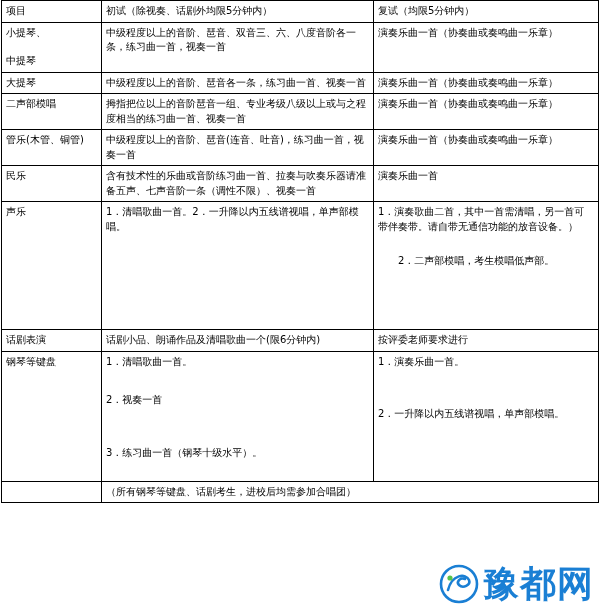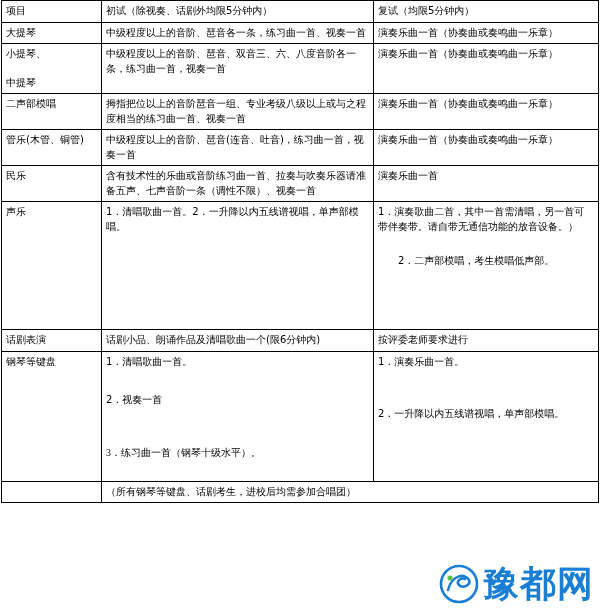--- a/index.html
+++ b/index.html
@@ -96,36 +96,36 @@
         <col class="c2">
     </colgroup>
     <tbody>
       <tr class="hdr">
         <td class="label center-v">项目</td>
         <td>初试（除视奏、话剧外均限5分钟内）</td>
         <td>复试（均限5分钟内）</td>
       </tr>
 
       <tr>
-        <td class="label center-v">大提琴</td>
-        <td>
-          <span class="cellblock p">中级程度以上的音阶、琶音各一条，练习曲一首、视奏一首</span>
-        </td>
-        <td>
-          <span class="cellblock p">演奏乐曲一首（协奏曲或奏鸣曲一乐章）</span>
-        </td>
-      </tr>
-
-      <tr>
         <td class="label">
           <span class="cellblock p">小提琴、</span>
           <span class="cellblock p">中提琴</span>
         </td>
         <td>
           <span class="cellblock p">中级程度以上的音阶、琶音、双音三、六、八度音阶各一条，练习曲一首，视奏一首</span>
+        </td>
+        <td>
+          <span class="cellblock p">演奏乐曲一首（协奏曲或奏鸣曲一乐章）</span>
+        </td>
+      </tr>
+
+      <tr>
+        <td class="label center-v">大提琴</td>
+        <td>
+          <span class="cellblock p">中级程度以上的音阶、琶音各一条，练习曲一首、视奏一首</span>
         </td>
         <td>
           <span class="cellblock p">演奏乐曲一首（协奏曲或奏鸣曲一乐章）</span>
         </td>
       </tr>
 
       <tr>
         <td class="label center-v">二声部模唱</td>
         <td>
           <span class="cellblock p">拇指把位以上的音阶琶音一组、专业考级八级以上或与之程度相当的练习曲一首、视奏一首</span>
@@ -176,21 +176,21 @@
         <td class="center-v">
           <span class="cellblock p">按评委老师要求进行</span>
         </td>
       </tr>
 
       <tr style="height:130px;">
         <td class="label center-v">钢琴等键盘</td>
         <td>
           <span class="cellblock p">1．清唱歌曲一首。</span>
           <span class="cellblock p" style="margin-top:24px;">2．视奏一首</span>
-          <span class="cellblock p" style="margin-top:38px;font-family:Liberation Serif, serif;">3．练习曲一首（钢琴十级水平）。</span>
+          <span class="cellblock p" style="margin-top:38px;">3．练习曲一首（钢琴十级水平）。</span>
         </td>
         <td>
           <span class="cellblock p">1．演奏乐曲一首。</span>
           <span class="cellblock p" style="margin-top:38px;">2．一升降以内五线谱视唱，单声部模唱。</span>
         </td>
       </tr>
 
       <tr>
         <td>&nbsp;</td>
         <td colspan="2">（所有钢琴等键盘、话剧考生，进校后均需参加合唱团）</td>

